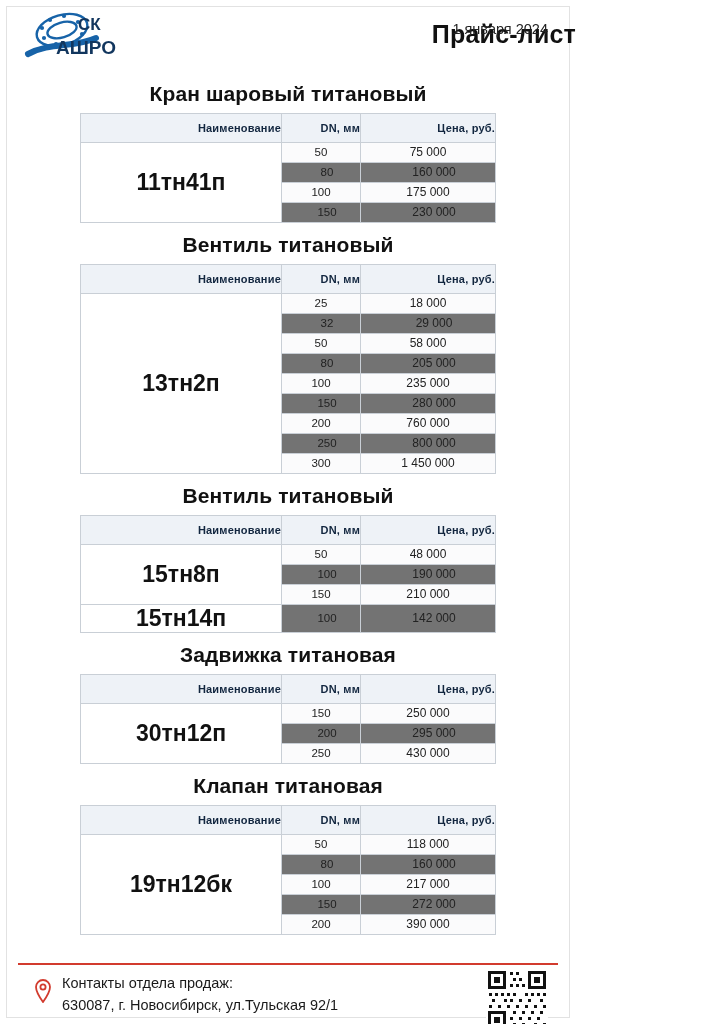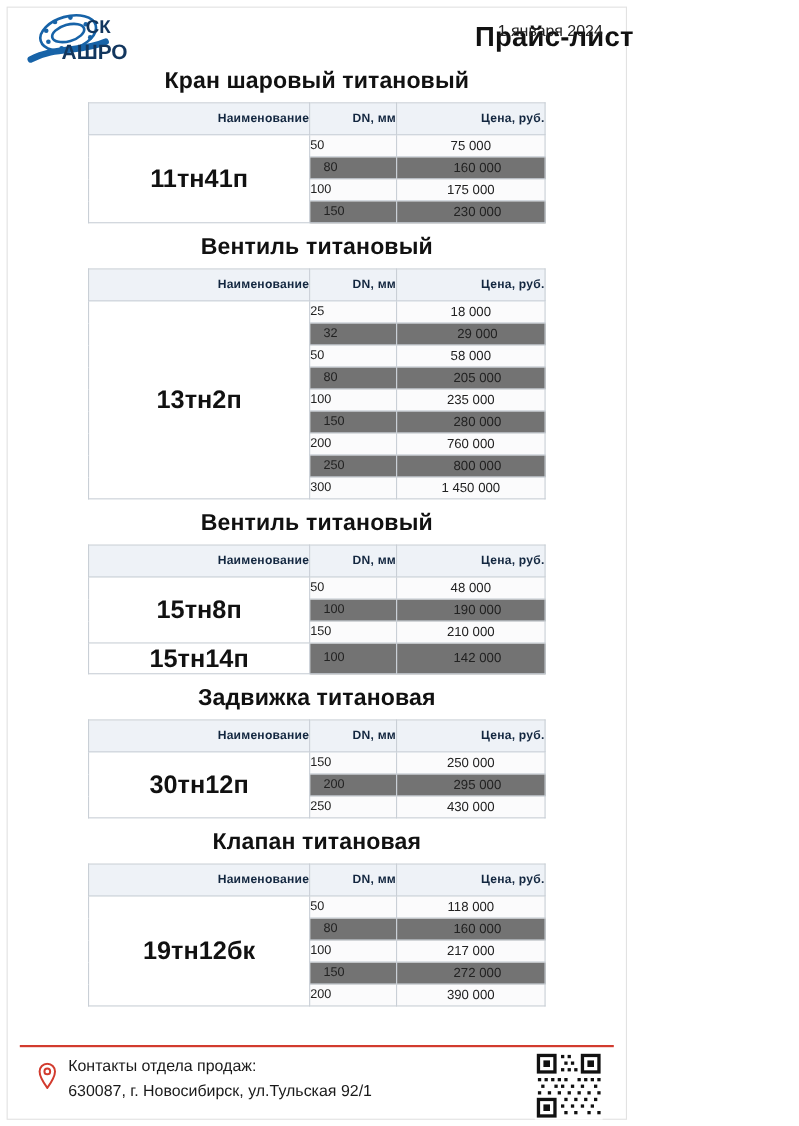--- a/index.html
+++ b/index.html
@@ -16,20 +16,21 @@
     overflow: hidden;
   }
   .page {
     width: 576px;
     height: 1024px;
     box-sizing: border-box;
     position: relative;
     background: #fff;
     display: flex;
     flex-direction: column;
+    gap: 20px;
   }
   
   .header {
     position: relative;
     height: 60px;
     flex: none;
   }
   .logo {
     position: absolute;
     left: 22px;
@@ -98,21 +99,21 @@
 
   td.namecell {
     text-align: center;
     font-size: 23px;
     font-weight: bold;
     color: #111;
     background: #fff;
     vertical-align: middle;
   }
   td.dn {
-    text-align: left;
+    text-align: center;
     font-size: 11.5px;
     color: #222;
     height: 19px;
     line-height: 19px;
   }
   td.price {
     text-align: center;
     font-size: 12px;
     color: #222;
     height: 19px;

